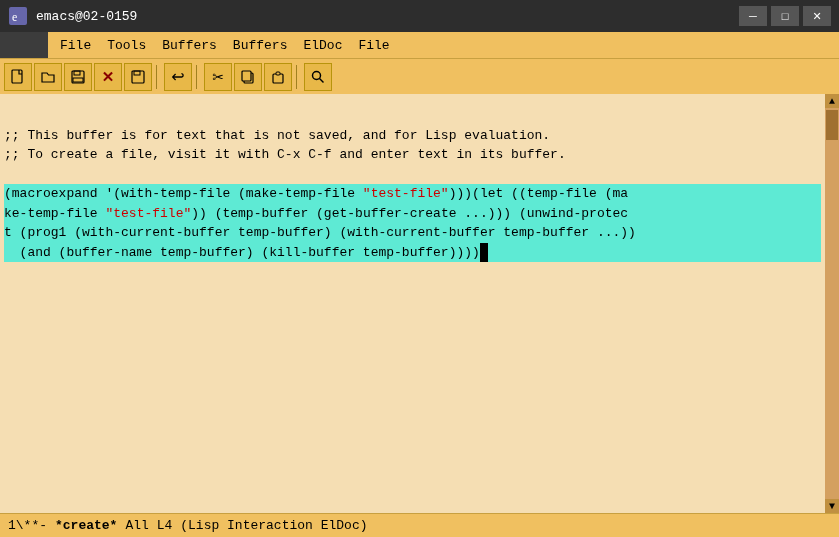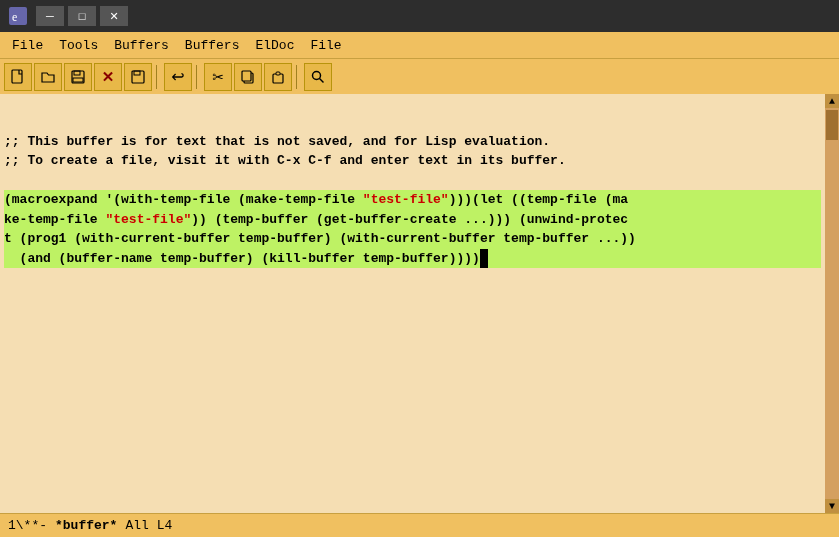--- a/index.html
+++ b/index.html
@@ -51,20 +51,21 @@
       justify-content: center;
     }
 
     
     #menu-bar {
       background: #f0c060;
       height: 26px;
       display: flex;
       align-items: center;
       padding: 0 4px;
+      margin-left: 48px;
     }
     .menu-item {
       padding: 2px 8px;
       color: #000;
       font-size: 13px;
       cursor: pointer;
     }
 
     
     #toolbar {
@@ -98,24 +99,23 @@
     
     #editor-container {
       display: flex;
       background: #f5deb3;
       height: calc(537px - 32px - 26px - 36px - 24px);
       overflow: hidden;
       position: relative;
     }
     #editor-content {
       flex: 1;
-      padding: 18px 4px;
+      padding: 12px 4px;
       overflow: hidden;
       position: relative;
-      font-weight: bold;
     }
     #scrollbar {
       width: 14px;
       background: #d4a060;
       display: flex;
       flex-direction: column;
       align-items: center;
     }
     .scroll-arrow {
       width: 14px;
@@ -140,21 +140,21 @@
       font-family: 'Courier New', Courier, monospace;
       font-size: 13px;
       line-height: 1.5;
       color: #000;
       white-space: pre;
     }
     .comment-line {
       color: #000;
     }
     .highlight-block {
-      background: #bef264;
+      background: #5eead4;
       display: block;
       white-space: pre;
     }
     .string-color {
       color: #cc0000;
     }
     .cursor {
       display: inline-block;
       width: 8px;
       background: #000;
@@ -179,20 +179,21 @@
 </head>
 <body>
 
 <div id="title-bar">
   <div class="app-icon">
     <svg width="18" height="18" viewBox="0 0 18 18">
       <rect width="18" height="18" fill="#6666aa" rx="2"></rect>
       <text x="3" y="14" font-size="12" fill="white" font-family="serif">e</text>
     </svg>
   </div>
+  <span class="title-text">emacs@02-0159</span>
   <div class="win-controls">
     <button class="win-btn">─</button>
     <button class="win-btn">□</button>
     <button class="win-btn close">✕</button>
   </div>
 </div>
 
 <div id="menu-bar">
   <span class="menu-item">File</span>
   <span class="menu-item">Tools</span>
@@ -266,16 +267,17 @@
     <div class="scroll-arrow">▲</div>
     <div class="scroll-thumb"></div>
     <div style="flex:1"></div>
     <div class="scroll-arrow">▼</div>
   </div>
 </div>
 
 <div id="status-bar">
   <div class="status-left">
     <span>1\**-</span>
-    <span class="status-mode">*buffer*</span>
+    <span class="status-mode">*create*</span>
     <span>All L4</span>
+    <span>(Lisp Interaction ElDoc)</span>
   </div>
 </div>
 
 </body></html>

